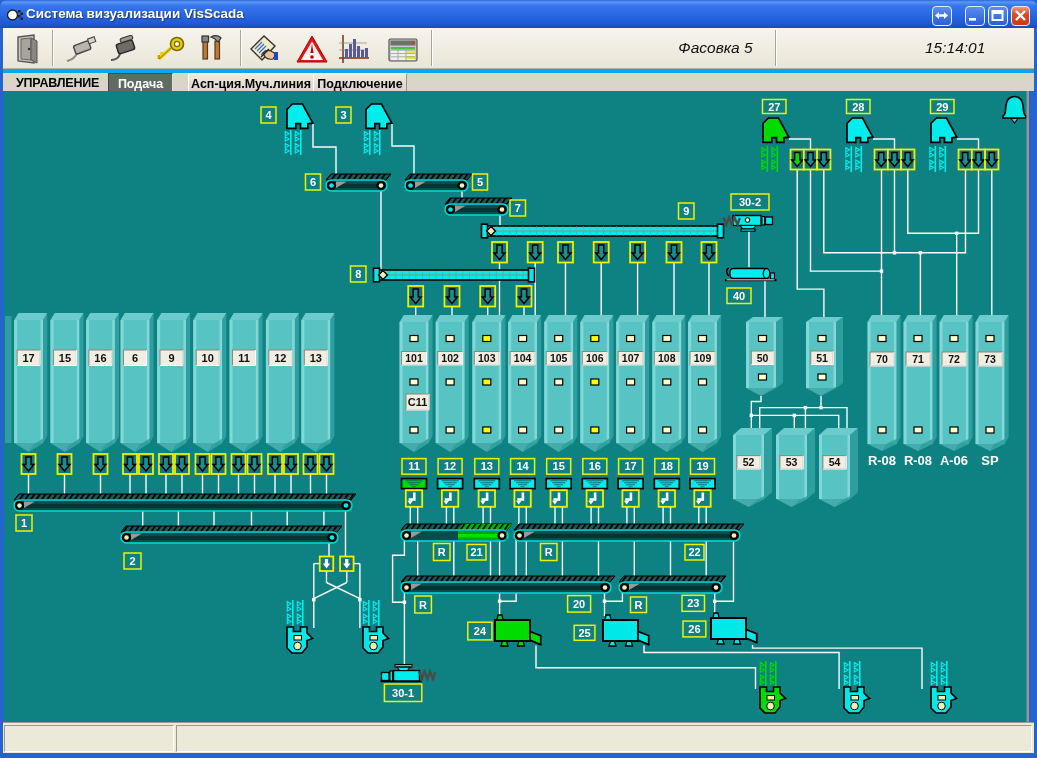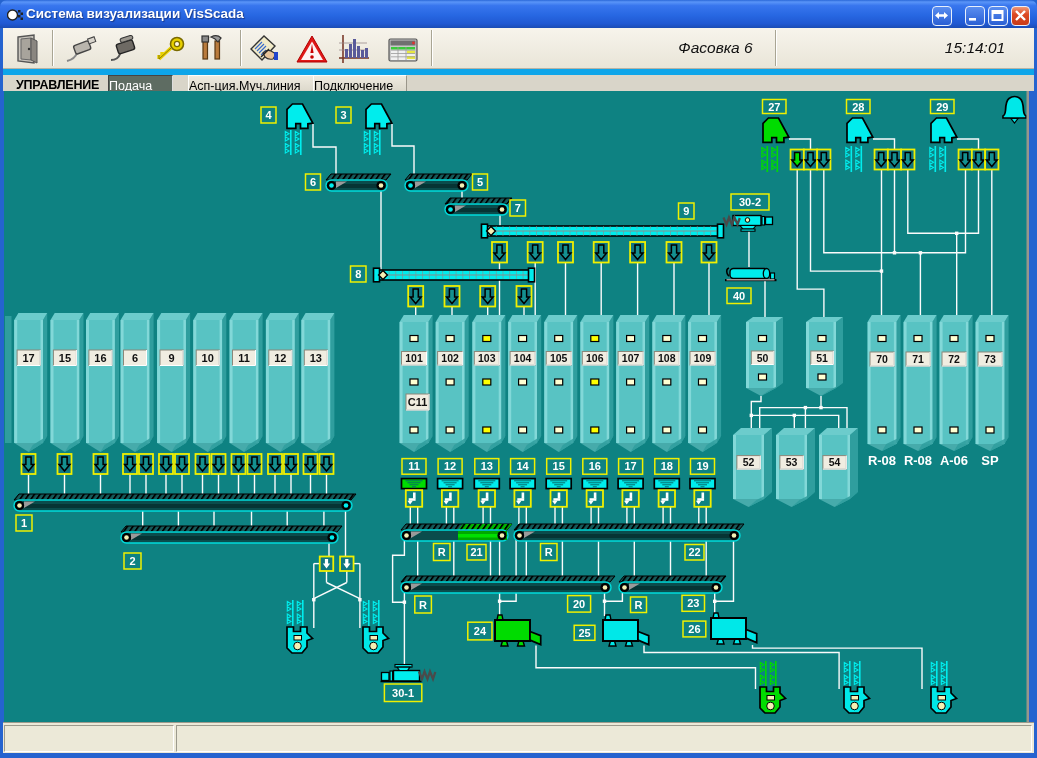--- a/index.html
+++ b/index.html
@@ -9,26 +9,26 @@
 #titlebar .txt { position:absolute; left:26px; top:6px; color:#fff; font-size:13.5px; font-weight:bold;
   text-shadow:1px 1px 1px #1a3a8a; }
 .wbtn { position:absolute; top:6px; width:19.5px; height:19.5px; border-radius:4px;
   border:1px solid #e8f0fc; color:#fff; font-size:11px; text-align:center; }
 #toolbar { position:absolute; left:3px; top:28px; width:1031px; height:41px;
   background:linear-gradient(180deg,#F7F4EC,#E9E5D8); border-bottom:1px solid #B8B4A4; }
 .tsep { position:absolute; top:2px; height:36px; width:2px;
   border-left:1px solid #A9A593; border-right:1px solid #fff; }
 #fas { position:absolute; left:655px; top:11px; width:115px; text-align:center; font-style:italic;
   font-size:15.5px; color:#111; }
-#clk { position:absolute; left:922px; top:11px; width:100px; text-align:center; font-style:italic;
+#clk { position:absolute; left:922px; top:11px; width:100px; text-align:left; font-style:italic;
   font-size:15.5px; color:#111; }
 #tabbar { position:absolute; left:3px; top:69px; width:1031px; height:22px;
-  background:#D9D5C9; border-top:6px solid #0ea5e9; }
-.tbtn { position:absolute; top:0; height:22px; font-size:12.5px; font-weight:normal; color:#000;
-  line-height:21px; white-space:nowrap; overflow:hidden;
+  background:#D9D5C9; border-top:4px solid #0ea5e9; }
+.tbtn { position:absolute; top:0; height:22px; font-size:12.5px; font-weight:bold; color:#000;
+  text-align:center; line-height:21px; white-space:nowrap; overflow:hidden;
   background:linear-gradient(180deg,#EFEBE0,#D6D2C4); border:1px solid #9A968A; border-top:1px solid #FDFDFB; border-left:1px solid #FDFDFB; }
 #status { position:absolute; left:3px; top:722px; width:1031px; height:31px; background:#ECE9D8; border-top:1px solid #9C9A8C; }
 .spanel { position:absolute; top:2px; height:27px; border:1px solid; border-color:#9C9A8C #FFF #FFF #9C9A8C; }
 </style></head>
 <body>
 <div id="titlebar">
   <svg style="position:absolute;left:7px;top:9px" width="18" height="13" viewBox="0 0 18 13">
     <circle cx="5.5" cy="6" r="5" fill="#fff" stroke="#222" stroke-width="1.4"></circle>
     <g fill="#222">
         <rect x="11" y="1" width="2.5" height="2.5"></rect>
@@ -119,21 +119,21 @@
       <rect x="5" y="14" width="24" height="13" fill="#F0F0F0"></rect>
       <rect x="5" y="14" width="24" height="2.6" fill="#3ACA3A"></rect>
       <rect x="21" y="17.5" width="8" height="3" fill="#E8E840"></rect>
       <rect x="21" y="23" width="8" height="3" fill="#E8E840"></rect>
       <path d="M5,17.2 h24 M5,20.5 h24 M5,23.8 h24 M12,14 v13 M20,14 v13" stroke="#9A9A9A" stroke-width="0.8"></path>
     </svg>
   <div class="tsep" style="left:49px"></div>
   <div class="tsep" style="left:237px"></div>
   <div class="tsep" style="left:428px"></div>
   <div class="tsep" style="left:772px"></div>
-  <div id="fas">Фасовка 6</div>
+  <div id="fas">Фасовка 5</div>
   <div id="clk">15:14:01</div>
 </div>
 <div id="tabbar">
   <div style="position:absolute;left:13px;top:3px;font-size:12.5px;font-weight:bold;letter-spacing:-0.2px">УПРАВЛЕНИЕ</div>
   <div class="tbtn" style="left:105px;width:65px;background:#5E6C62;color:#fff;border-color:#444 #ddd #ddd #444">Подача</div>
   <div class="tbtn" style="left:185px;width:126px">Асп-ция.Муч.линия</div>
   <div class="tbtn" style="left:310px;width:94px">Подключение</div>
 </div>
 <svg style="position:absolute;left:4px;top:91px" width="1025" height="631" viewBox="4 91 1025 631">
 <defs>

